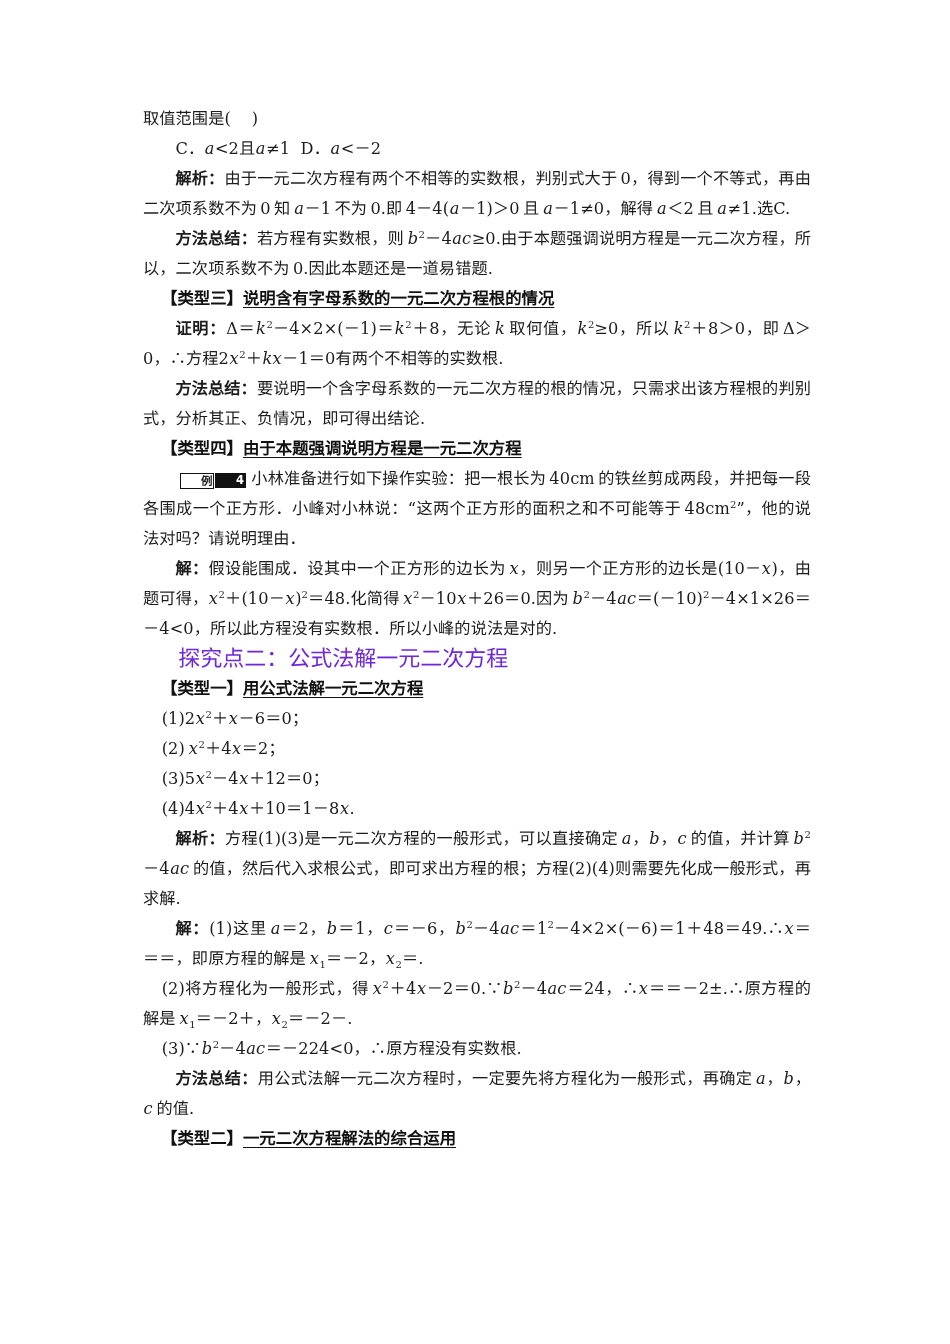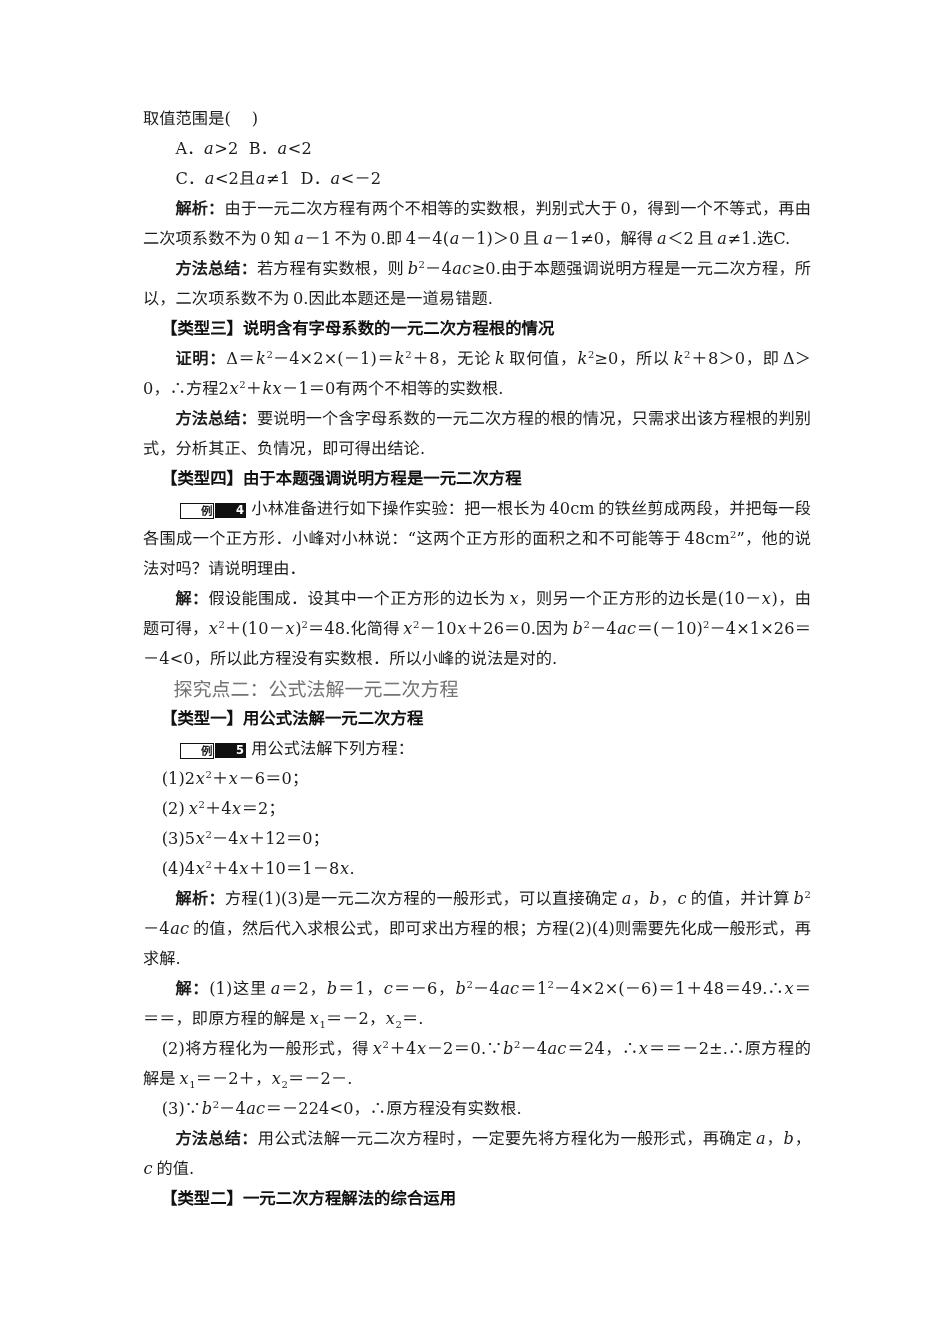--- a/index.html
+++ b/index.html
@@ -78,32 +78,33 @@
   .type-head {
     font-size: 16.4px;
     line-height: 30px;
     font-weight: bold;
     text-indent: 1.1em;
     margin: 0;
     color: #111;
     white-space: nowrap;
   }
   .type-head .ul {
+    text-decoration: underline;
     text-underline-offset: 2.5px;
     text-decoration-thickness: 1.4px;
     margin-top: 8px;
   }
 
   
   .probe {
-    font-size: 19px;
+    font-size: 22px;
     line-height: 30px;
     text-indent: 1.6em;
     margin: 0;
-    color: #737373;
+    color: #6d28d9;
   }
 
   
   .ex-badge {
     display: inline-block;
     vertical-align: -1px;
     white-space: nowrap;
     margin-right: 5px;
     line-height: 1;
   }
@@ -133,21 +134,20 @@
   }
 </style>
 </head>
 <body>
 
 <div id="page">
   <div id="content">
 
     <p class="p">取值范围是(&nbsp;&nbsp;&nbsp;&nbsp;)</p>
 
-    <p class="p choices">A．<span class="m">a</span>&gt;2&nbsp;&nbsp;B．<span class="m">a</span>&lt;2</p>
     <p class="p choices">C．<span class="m">a</span>&lt;2且<span class="m">a</span>≠1&nbsp;&nbsp;D．<span class="m">a</span>&lt;－2</p>
 
     <p class="p indent"><span class="b">解析：</span>由于一元二次方程有两个不相等的实数根，判别式大于 0，得到一个不等式，再由二次项系数不为 0 知 <span class="m">a</span>－1 不为 0.即 4－4(<span class="m">a</span>－1)＞0 且 <span class="m">a</span>－1≠0，解得 <span class="m">a</span>＜2 且 <span class="m">a</span>≠1.选C.</p>
 
     <p class="p indent"><span class="b">方法总结：</span>若方程有实数根，则 <span class="m">b</span><sup class="en">2</sup>－4<span class="m">ac</span>≥0.由于本题强调说明方程是一元二次方程，所以，二次项系数不为 0.因此本题还是一道易错题.</p>
 
     <p class="type-head gap-md"><span>【类型三】</span><span class="ul">说明含有字母系数的一元二次方程根的情况</span></p>
 
 
     <p class="p indent"><span class="b">证明：</span>Δ＝<span class="m">k</span><sup class="en">2</sup>－4×2×(－1)＝<span class="m">k</span><sup class="en">2</sup>＋8，无论 <span class="m">k</span> 取何值，<span class="m">k</span><sup class="en">2</sup>≥0，所以 <span class="m">k</span><sup class="en">2</sup>＋8＞0，即 Δ＞0，∴方程2<span class="m">x</span><sup class="en">2</sup>＋<span class="m">kx</span>－1＝0有两个不相等的实数根.</p>
@@ -157,21 +157,20 @@
     <p class="type-head gap-md"><span>【类型四】</span><span class="ul">由于本题强调说明方程是一元二次方程</span></p>
 
     <p class="p indent1"><span class="ex-badge"><span class="ex-ch">例</span><span class="ex-num">4</span></span>小林准备进行如下操作实验：把一根长为 40<span class="mn">cm</span> 的铁丝剪成两段，并把每一段各围成一个正方形．小峰对小林说：“这两个正方形的面积之和不可能等于 48<span class="mn">cm</span><sup class="en">2</sup>”，他的说法对吗？请说明理由．</p>
 
     <p class="p indent"><span class="b">解：</span>假设能围成．设其中一个正方形的边长为 <span class="m">x</span>，则另一个正方形的边长是(10－<span class="m">x</span>)，由题可得，<span class="m">x</span><sup class="en">2</sup>＋(10－<span class="m">x</span>)<sup class="en">2</sup>＝48.化简得 <span class="m">x</span><sup class="en">2</sup>－10<span class="m">x</span>＋26＝0.因为 <span class="m">b</span><sup class="en">2</sup>－4<span class="m">ac</span>＝(－10)<sup class="en">2</sup>－4×1×26＝－4&lt;0，所以此方程没有实数根．所以小峰的说法是对的.</p>
 
     <p class="probe gap-lg">探究点二：公式法解一元二次方程</p>
 
     <p class="type-head"><span>【类型一】</span><span class="ul">用公式法解一元二次方程</span></p>
 
-    <p class="p indent1"><span class="ex-badge"><span class="ex-ch">例</span><span class="ex-num">5</span></span><span>用公式法解下列方程：</span></p>
 
     <p class="p indent1">(1)2<span class="m">x</span><sup class="en">2</sup>＋<span class="m">x</span>－6＝0；</p>
     <p class="p indent1">(2) <span class="m">x</span><sup class="en">2</sup>＋4<span class="m">x</span>＝2；</p>
     <p class="p indent1">(3)5<span class="m">x</span><sup class="en">2</sup>－4<span class="m">x</span>＋12＝0；</p>
     <p class="p indent1">(4)4<span class="m">x</span><sup class="en">2</sup>＋4<span class="m">x</span>＋10＝1－8<span class="m">x</span>.</p>
 
     <p class="p indent"><span class="b">解析：</span>方程(1)(3)是一元二次方程的一般形式，可以直接确定 <span class="m">a</span>，<span class="m">b</span>，<span class="m">c</span> 的值，并计算 <span class="m">b</span><sup class="en">2</sup>－4<span class="m">ac</span> 的值，然后代入求根公式，即可求出方程的根；方程(2)(4)则需要先化成一般形式，再求解.</p>
 
     <p class="p indent"><span class="b">解：</span>(1)这里 <span class="m">a</span>＝2，<span class="m">b</span>＝1，<span class="m">c</span>＝－6，<span class="m">b</span><sup class="en">2</sup>－4<span class="m">ac</span>＝1<sup class="en">2</sup>－4×2×(－6)＝1＋48＝49.∴<span class="m">x</span>＝＝＝，即原方程的解是 <span class="m">x</span><sub class="sb">1</sub>＝－2，<span class="m">x</span><sub class="sb">2</sub>＝.</p>
 

